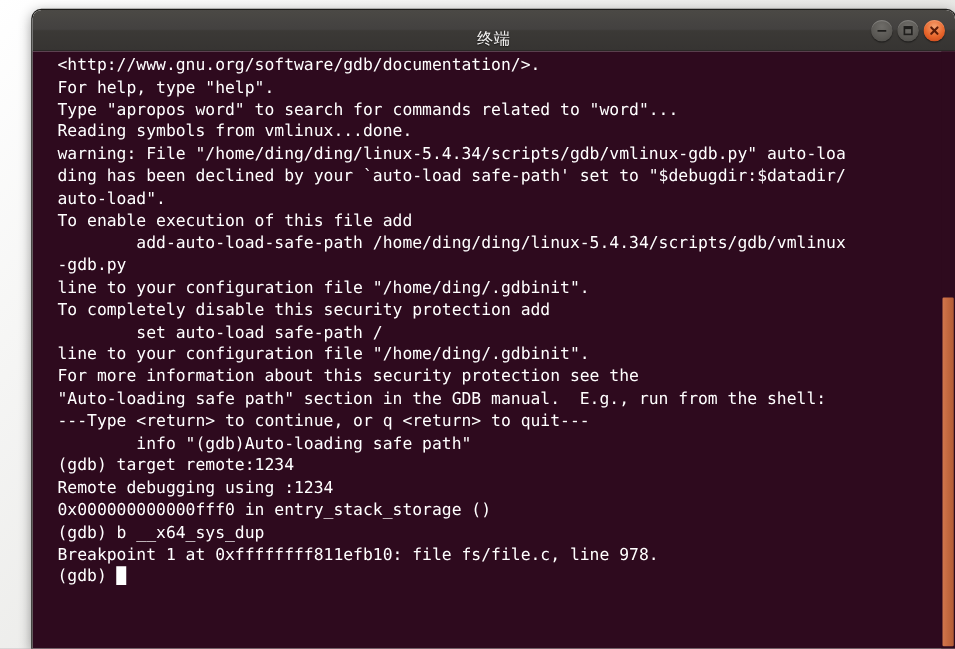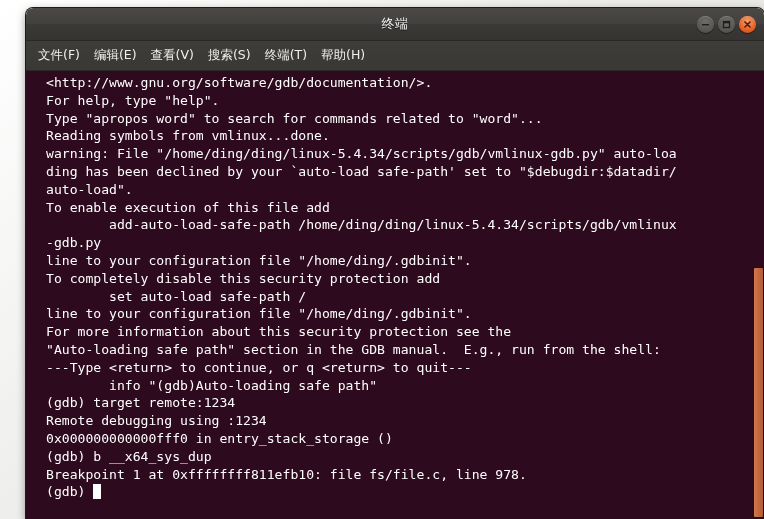--- a/index.html
+++ b/index.html
@@ -40,21 +40,21 @@
   
   #titlebar {
     position: relative;
     height: 33px;
     flex: 0 0 33px;
     background: linear-gradient(to bottom, #4b4945 0%, #434140 48%, #3b3936 52%, #363432 100%);
     border-top-left-radius: 7px;
     border-top-right-radius: 7px;
     border-bottom: 1px solid #2a2826;
     display: flex;
-    align-items: center;
+    align-items: flex-end;
     justify-content: center;
   }
 
   #window-title {
     color: #f4f3f2;
     font-size: 13px;
     font-family: "DejaVu Sans", sans-serif;
     text-shadow: 0 1px 1px rgba(0,0,0,0.6);
     letter-spacing: 0.5px;
   }
@@ -185,28 +185,20 @@
           </svg>
         </div>
         <div class="wbtn close">
           <svg width="11" height="11" viewBox="0 0 11 11">
             <path d="M3 3 L8 8 M8 3 L3 8" stroke="#5a1c08" stroke-width="1.7" stroke-linecap="round"></path>
           </svg>
         </div>
       </div>
     </div>
 
-    <div id="menubar">
-      <div class="menu-item">文件(F)</div>
-      <div class="menu-item">编辑(E)</div>
-      <div class="menu-item">查看(V)</div>
-      <div class="menu-item">搜索(S)</div>
-      <div class="menu-item">终端(T)</div>
-      <div class="menu-item">帮助(H)</div>
-    </div>
 
     <div id="terminal-wrap" style="background: rgb(46, 10, 30);">
       <div id="terminal">
         <div id="terminal-lines" style="color: rgb(255, 255, 255);"><div class="tline">&lt;http://www.gnu.org/software/gdb/documentation/&gt;.</div><div class="tline">For help, type "help".</div><div class="tline">Type "apropos word" to search for commands related to "word"...</div><div class="tline">Reading symbols from vmlinux...done.</div><div class="tline">warning: File "/home/ding/ding/linux-5.4.34/scripts/gdb/vmlinux-gdb.py" auto-loa</div><div class="tline">ding has been declined by your `auto-load safe-path' set to "$debugdir:$datadir/</div><div class="tline">auto-load".</div><div class="tline">To enable execution of this file add</div><div class="tline">        add-auto-load-safe-path /home/ding/ding/linux-5.4.34/scripts/gdb/vmlinux</div><div class="tline">-gdb.py</div><div class="tline">line to your configuration file "/home/ding/.gdbinit".</div><div class="tline">To completely disable this security protection add</div><div class="tline">        set auto-load safe-path /</div><div class="tline">line to your configuration file "/home/ding/.gdbinit".</div><div class="tline">For more information about this security protection see the</div><div class="tline">"Auto-loading safe path" section in the GDB manual.  E.g., run from the shell:</div><div class="tline">---Type &lt;return&gt; to continue, or q &lt;return&gt; to quit---</div><div class="tline">        info "(gdb)Auto-loading safe path"</div><div class="tline">(gdb) target remote:1234</div><div class="tline">Remote debugging using :1234</div><div class="tline">0x000000000000fff0 in entry_stack_storage ()</div><div class="tline">(gdb) b __x64_sys_dup</div><div class="tline">Breakpoint 1 at 0xffffffff811efb10: file fs/file.c, line 978.</div><div class="tline"><span>(gdb) </span><span id="cursor"></span></div></div>
       </div>
 
       <div id="scrollbar-track">
         <div id="scrollbar-thumb"></div>
       </div>
     </div>

